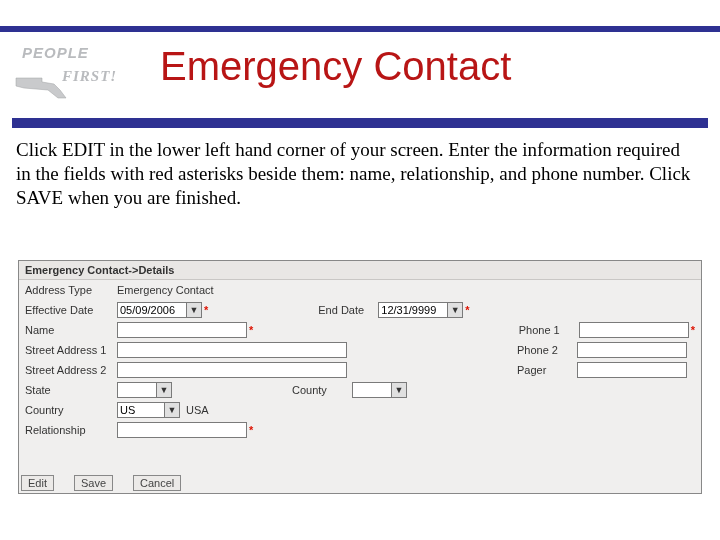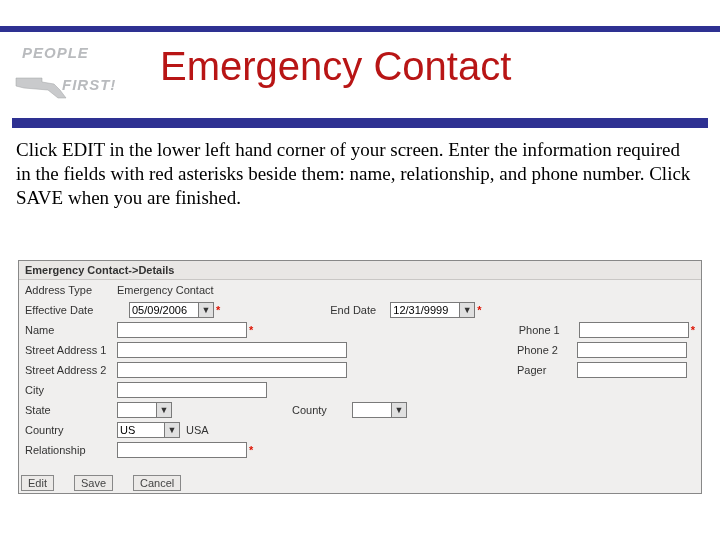--- a/index.html
+++ b/index.html
@@ -24,28 +24,28 @@
     font-family: Arial, sans-serif;
     font-weight: bold;
     font-style: italic;
     color: #b9bbbe;
     font-size: 15px;
     letter-spacing: 1px;
     position: absolute;
     top: 4px; left: 8px;
   }
   .logo-first {
-    font-family: Liberation Sans, sans-serif;
+    font-family: Liberation Serif, serif;
     font-weight: bold;
     font-style: italic;
     color: #b9bbbe;
     font-size: 15px;
     letter-spacing: 1px;
     position: absolute;
-    top: 36px; left: 48px;
+    top: 28px; left: 48px;
   }
   .florida {
     position: absolute;
     top: 36px; left: 0;
     width: 60px; height: 24px;
   }
   .title {
     position: absolute;
     top: 44px;
     left: 160px;
@@ -148,21 +148,21 @@
 <div class="panel">
   <div class="panel-header">Emergency Contact-&gt;Details</div>
 
   <div class="form-row">
     <span class="lbl">Address Type</span>
     <span class="val-static">Emergency Contact</span>
   </div>
 
   <div class="form-row">
     <span class="lbl">Effective Date</span>
-    <input class="inp" style="width: 70px; margin-left: 12px;" value="05/09/2006">
+    <input class="inp" style="width: 70px;" value="05/09/2006">
     <span class="dd">▼</span>
     <span class="ast">*</span>
     <span style="width:110px"></span>
     <span class="rlbl">End Date</span>
     <input class="inp" style="width: 70px;" value="12/31/9999">
     <span class="dd">▼</span>
     <span class="ast">*</span>
   </div>
 
   <div class="form-row">
@@ -189,24 +189,20 @@
   <div class="form-row">
     <span class="lbl">Street Address 2</span>
     <input class="inp" style="width: 230px;" value="">
     <div class="col-right">
       <span class="rlbl">Pager</span>
       <input class="inp" style="width: 110px;" value="">
       <span style="width:8px"></span>
     </div>
   </div>
 
-  <div class="form-row">
-    <span class="lbl">City</span>
-    <input class="inp" style="width: 150px;" value="">
-  </div>
 
   <div class="form-row">
     <span class="lbl">State</span>
     <input class="inp" style="width: 40px;" value="">
     <span class="dd">▼</span>
     <span style="width:120px"></span>
     <span class="rlbl">County</span>
     <input class="inp" style="width: 40px;" value="">
     <span class="dd">▼</span>
   </div>

